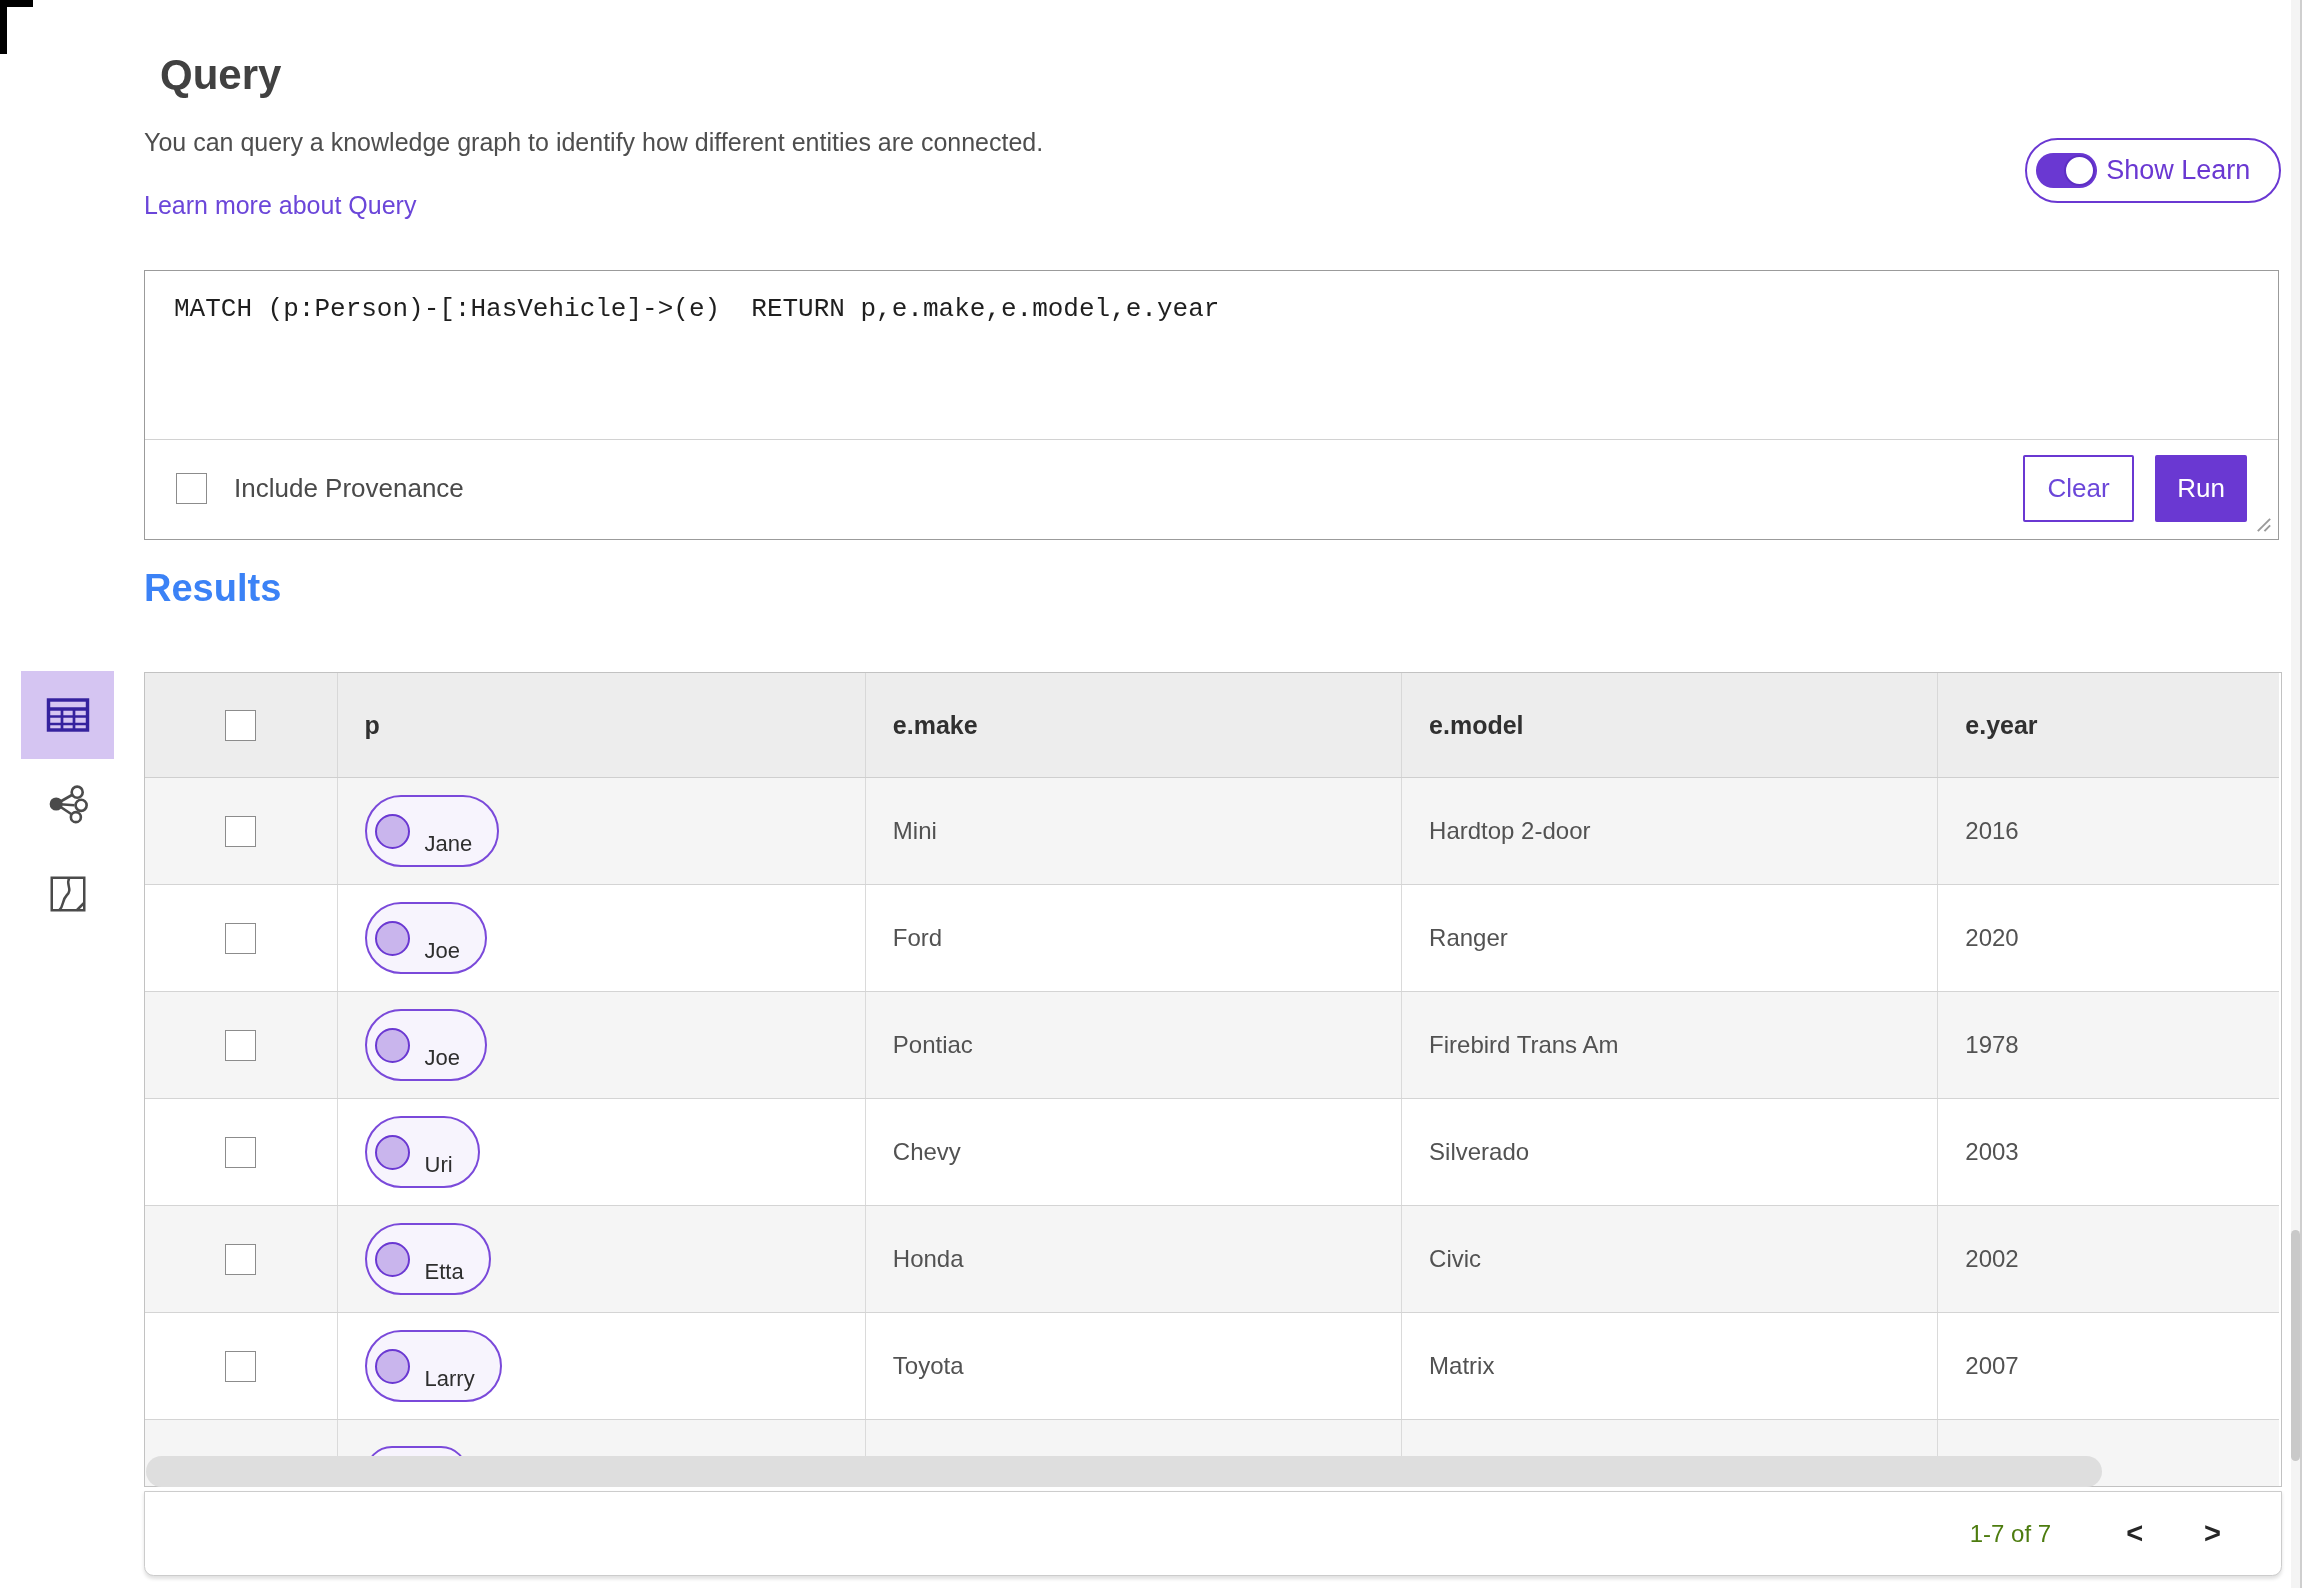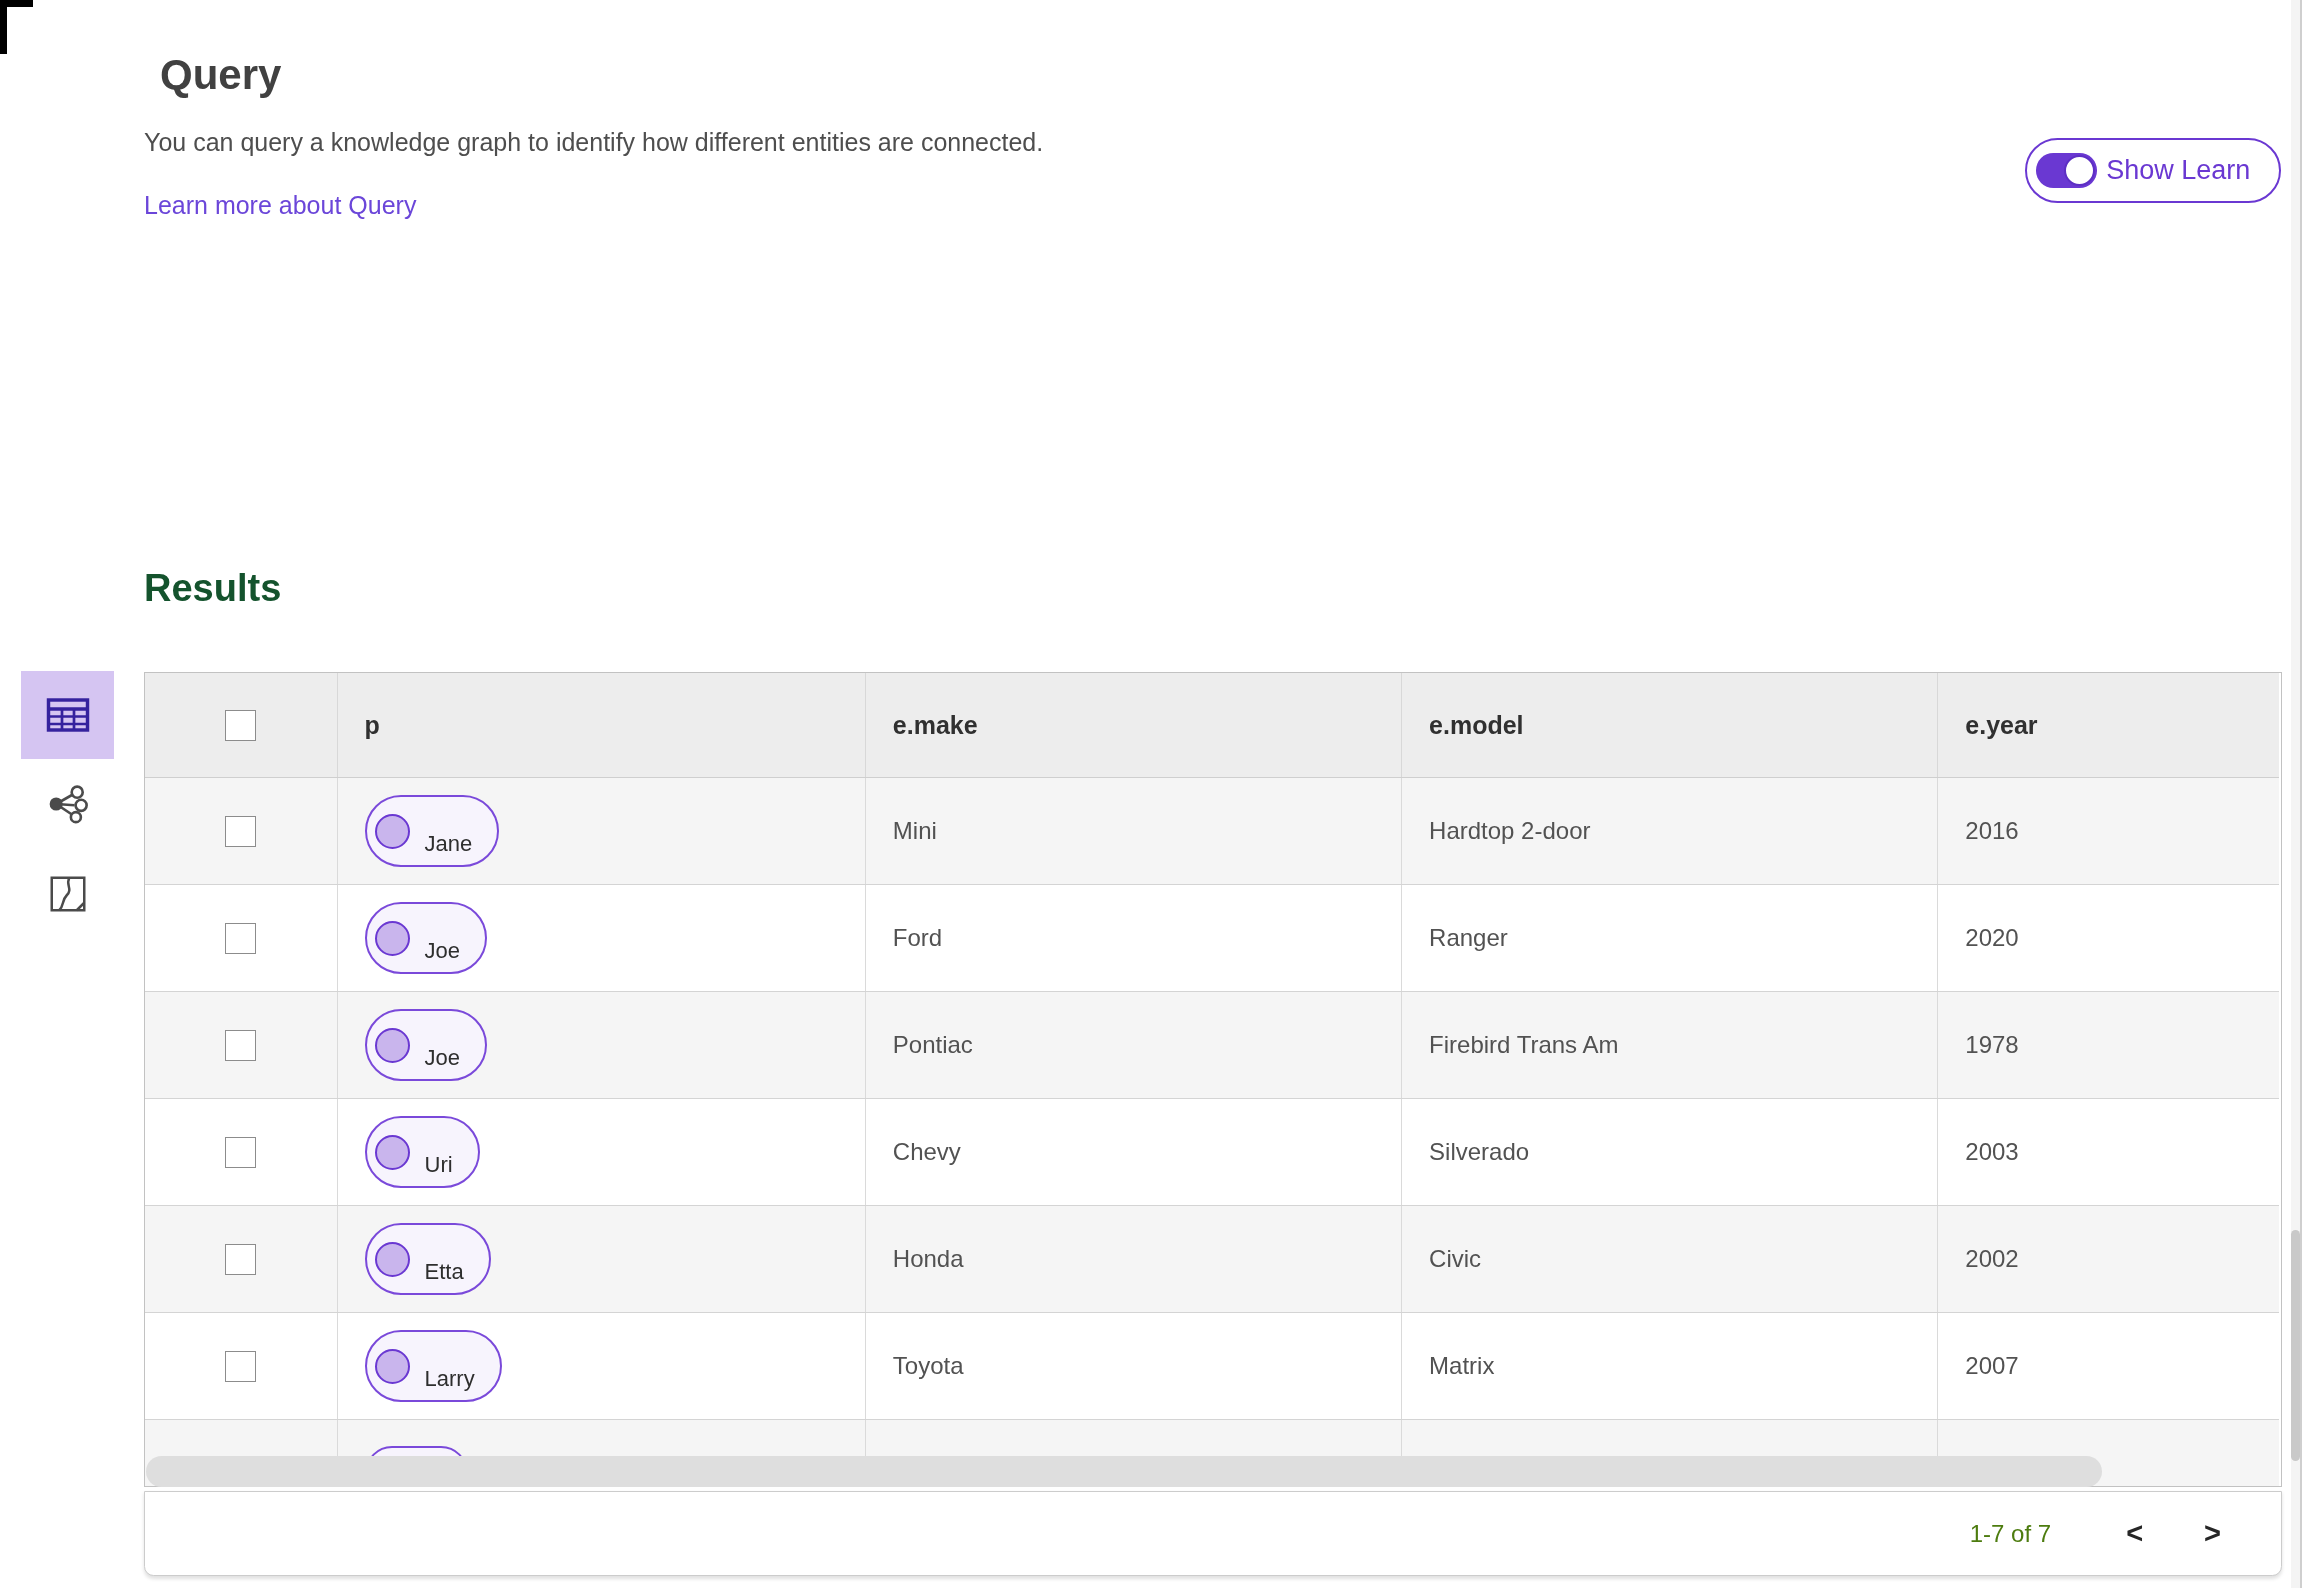--- a/index.html
+++ b/index.html
@@ -34,21 +34,21 @@
   .query-actions{display:flex;align-items:center;height:96px;padding:0 31px;}
   .checkbox{width:31px;height:31px;border:1.9px solid #8c8c8c;background:#fff;box-sizing:border-box;display:block;cursor:pointer;}
   .cb-label{margin-left:27px;font-size:26px;color:#4a4a4a;}
   .flex-spacer{flex:1;}
   .btn-clear{width:111px;height:67px;border:2.9px solid #6a38d2;background:#fff;color:#6b46d9;font-size:26px;
              border-radius:1.9px;font-family:inherit;cursor:pointer;}
   .btn-run{width:92px;height:67px;border:none;background:#6a38d2;color:#fff;font-size:26px;border-radius:1.9px;
            margin-left:21px;font-family:inherit;cursor:pointer;}
 
   
-  .results-title{position:absolute;left:144px;top:567px;margin:0;font-size:38px;font-weight:700;color:#14532d;}
+  .results-title{position:absolute;left:144px;top:567px;margin:0;font-size:38px;font-weight:700;color:#3b82f6;}
 
   .view-table-btn{position:absolute;left:21px;top:671px;width:93px;height:88px;background:#d5c5f2;
                   display:flex;align-items:center;justify-content:center;cursor:pointer;}
   .view-link-btn{position:absolute;left:46px;top:782px;width:44px;height:44px;display:flex;align-items:center;
                  justify-content:center;cursor:pointer;}
   .view-map-btn{position:absolute;left:46px;top:872px;width:44px;height:44px;display:flex;align-items:center;
                 justify-content:center;cursor:pointer;}
 
   .table-wrap{position:absolute;left:144px;top:672px;width:2138px;height:815px;overflow:hidden;
               border:1.9px solid #c2c2c2;box-sizing:border-box;background:#fff;}
@@ -94,20 +94,34 @@
   <div class="page-desc">You can query a knowledge graph to identify how different entities are connected.</div>
   <a class="learn-link">Learn more about Query</a>
 
   <div class="show-query">
     <span class="switch">
       <span class="switch-knob"></span>
     </span>
     <span class="show-query-label">Show Learn</span>
   </div>
 
+  <div class="query-box">
+    <div class="query-text">MATCH (p:Person)-[:HasVehicle]-&gt;(e)  RETURN p,e.make,e.model,e.year</div>
+    <svg class="resize-handle" width="19" height="19" viewBox="0 0 20 20">
+      <line x1="4" y1="17" x2="17" y2="4" stroke="#9a9a9a" stroke-width="2"></line>
+      <line x1="11" y1="17" x2="17" y2="11" stroke="#9a9a9a" stroke-width="2"></line>
+    </svg>
+    <div class="query-actions">
+      <span class="checkbox"></span>
+      <span class="cb-label">Include Provenance</span>
+      <span class="flex-spacer"></span>
+      <button class="btn-clear">Clear</button>
+      <button class="btn-run">Run</button>
+    </div>
+  </div>
 
   <h2 class="results-title">Results</h2>
 
   <div class="view-table-btn">
     <svg width="48" height="48" viewBox="0 0 32 32" fill="none" stroke="#35229e" stroke-width="2.3">
       <rect x="3" y="6" width="26" height="20"></rect>
       <line x1="3" y1="12" x2="29" y2="12"></line>
       <line x1="3" y1="17" x2="29" y2="17" stroke-width="1.8"></line>
       <line x1="3" y1="22" x2="29" y2="22" stroke-width="1.8"></line>
       <line x1="12" y1="12" x2="12" y2="26" stroke-width="1.8"></line>

